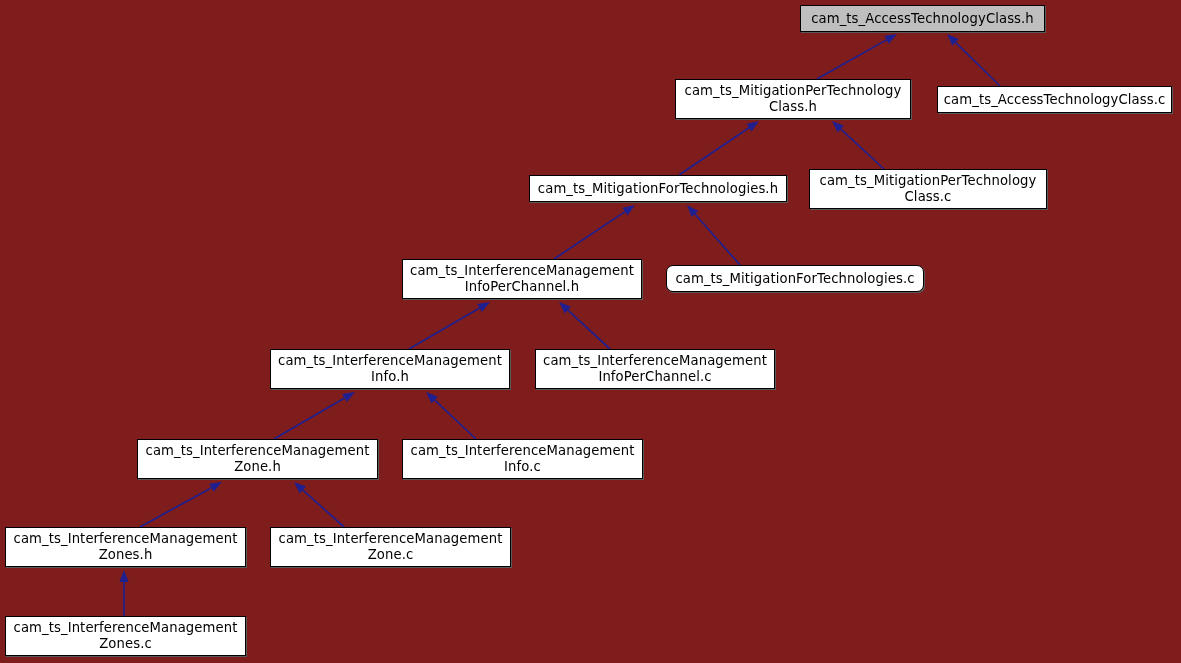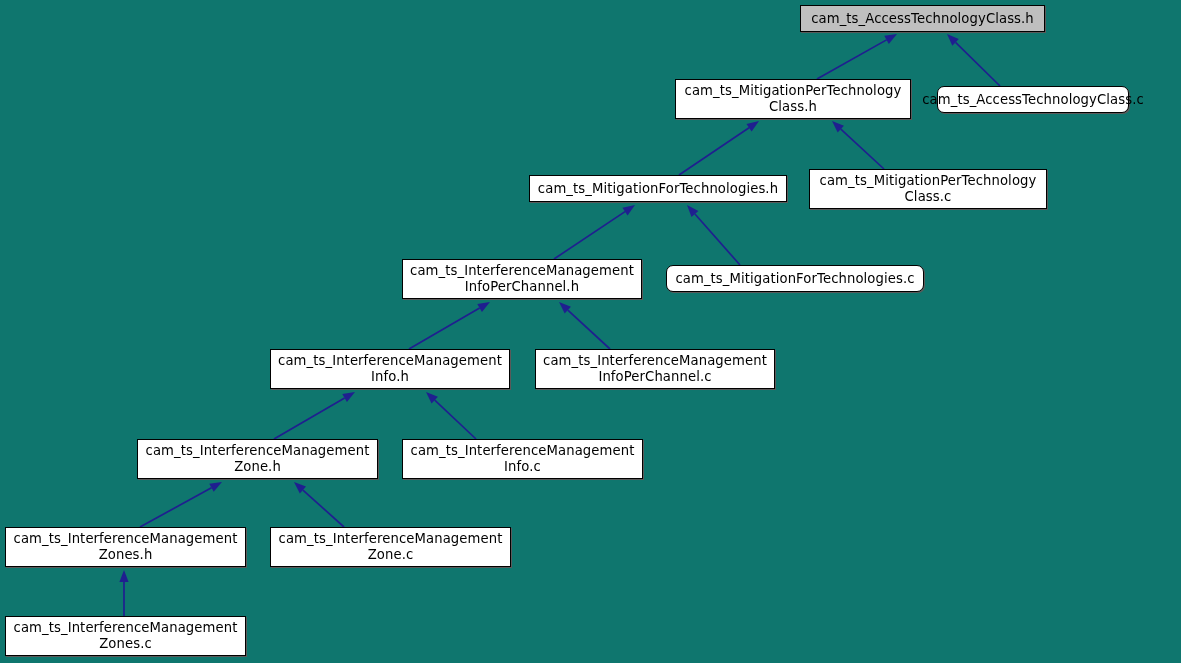--- a/index.html
+++ b/index.html
@@ -5,21 +5,21 @@
 <style>
   html, body {
     margin: 0;
     padding: 0;
     background: #ffffff;
   }
   #graph {
     position: relative;
     width: 1181px;
     height: 663px;
-    background: #0f766e;
+    background: #7f1d1d;
     font-family: "DejaVu Sans", "Liberation Sans", sans-serif;
     overflow: hidden;
   }
   #edge-layer {
     position: absolute;
     left: 0;
     top: 0;
     width: 1181px;
     height: 663px;
     pointer-events: none;
@@ -78,21 +78,21 @@
       <line x1="140" y1="527" x2="211.47999635808523" y2="487.77317273031906" stroke="#1f1f8f" stroke-width="1.7"></line>
       <polygon points="222,482 213.69304590470753,491.80584079305305 209.26694681146293,483.74050466758507" fill="#1f1f8f"></polygon>
       <line x1="344" y1="527" x2="302.919529754966" y2="490.02757677946937" stroke="#1f1f8f" stroke-width="1.7"></line>
       <polygon points="294,482 305.9967675204293,486.6084237067324 299.8422919895027,493.4467298522063" fill="#1f1f8f"></polygon>
       <line x1="124" y1="616" x2="124" y2="582" stroke="#1f1f8f" stroke-width="1.7"></line>
       <polygon points="124,570 128.6,582 119.4,582" fill="#1f1f8f"></polygon>
     </svg>
 <div class="node current" style="left: 800px; top: 5px; width: 245px; height: 27px;"><span class="node-label">cam_ts_AccessTechnologyClass.h</span></div>
     <div class="node" style="left: 675px; top: 79px; width: 236px; height: 40px;"><span class="node-label">cam_ts_MitigationPerTechnology
 Class.h</span></div>
-    <div class="node" style="left: 937px; top: 86px; width: 192px; height: 27px; border-radius: 7px;"><span class="node-label">cam_ts_AccessTechnologyClass.c</span></div>
+    <div class="node" style="left: 937px; top: 86px; width: 235px; height: 27px;"><span class="node-label">cam_ts_AccessTechnologyClass.c</span></div>
     <div class="node" style="left: 529px; top: 175px; width: 258px; height: 27px;"><span class="node-label">cam_ts_MitigationForTechnologies.h</span></div>
     <div class="node" style="left: 809px; top: 169px; width: 238px; height: 40px;"><span class="node-label">cam_ts_MitigationPerTechnology
 Class.c</span></div>
     <div class="node" style="left: 402px; top: 259px; width: 240px; height: 40px;"><span class="node-label">cam_ts_InterferenceManagement
 InfoPerChannel.h</span></div>
     <div class="node" style="left: 666px; top: 265px; width: 258px; height: 27px; border-radius: 7px;"><span class="node-label">cam_ts_MitigationForTechnologies.c</span></div>
     <div class="node" style="left: 270px; top: 349px; width: 240px; height: 40px;"><span class="node-label">cam_ts_InterferenceManagement
 Info.h</span></div>
     <div class="node" style="left: 535px; top: 349px; width: 240px; height: 40px;"><span class="node-label">cam_ts_InterferenceManagement
 InfoPerChannel.c</span></div>

